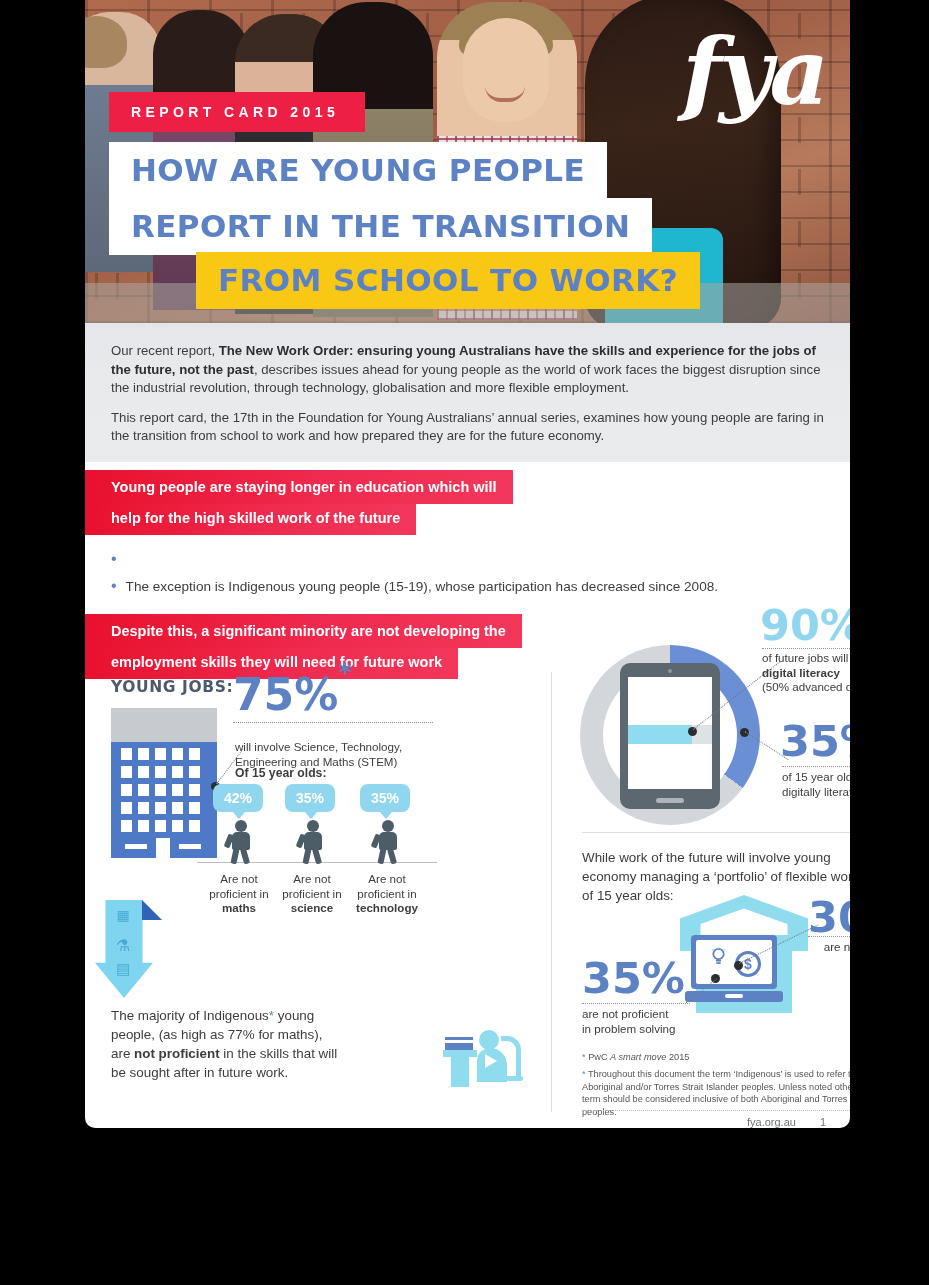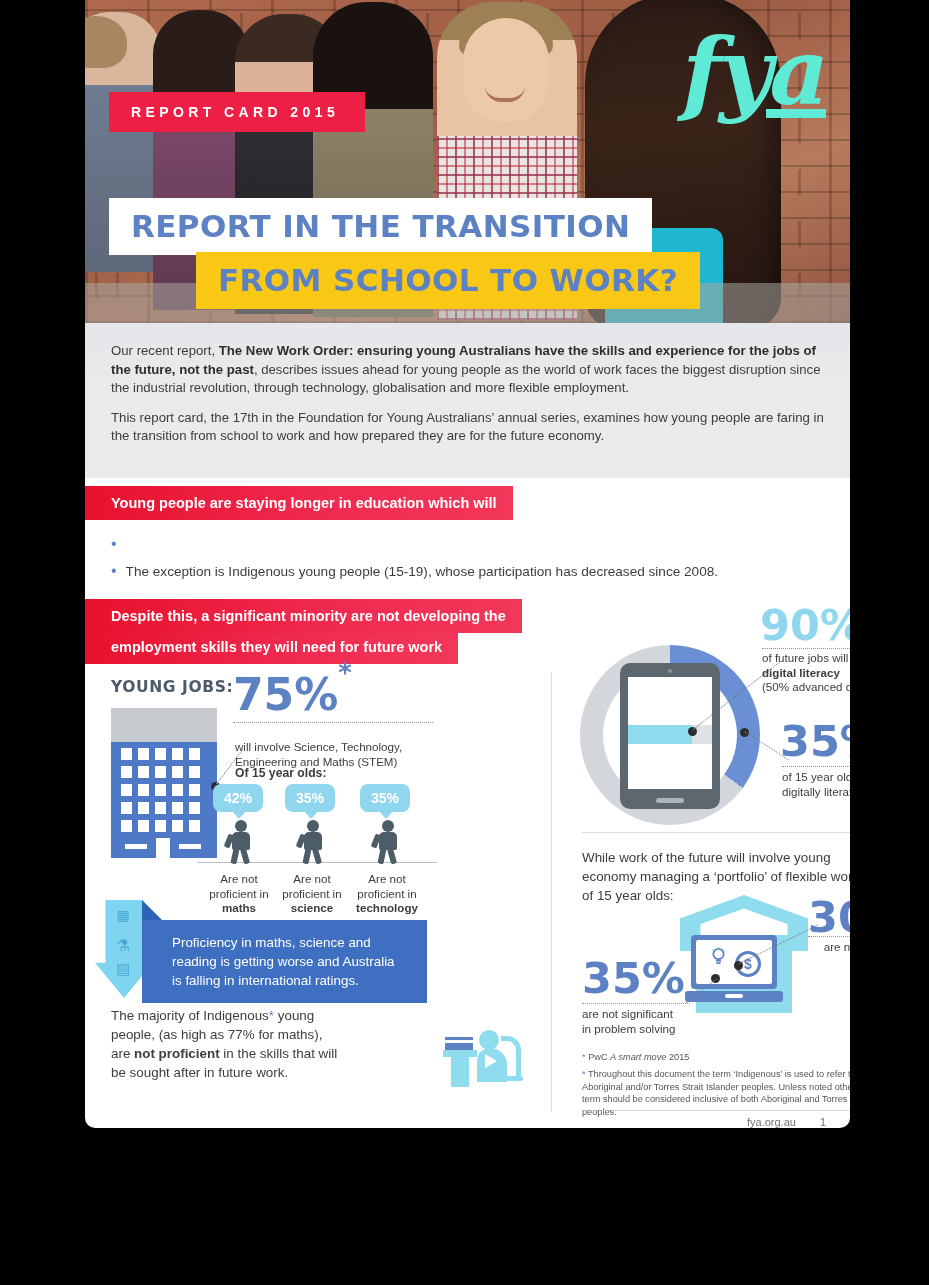--- a/index.html
+++ b/index.html
@@ -80,25 +80,24 @@
     background:#1fb6cf; border-radius:12px 12px 0 0; }
   .h-w-hair { position:absolute; left:500px; top:-6px; width:196px; height:334px;
     background: linear-gradient(175deg,#2b1a15 0%, #3a2419 40%, #241510 100%);
     border-radius: 90px 90px 30px 30px;
     box-shadow: inset -12px 0 22px rgba(0,0,0,.35);
   }
   .h-ground { position:absolute; left:0; bottom:0; width:765px; height:40px; background:rgba(170,165,160,.55); }
 
   .fya-logo {
     position:absolute; right:24px; top:26px;
-    color:#5eead4; font-size:92px; line-height:92px;
+    color:#ffffff; font-size:92px; line-height:92px;
     font-family:"DejaVu Serif", serif; font-style:italic; font-weight:700;
     letter-spacing:-3px;
     z-index:6;
-    text-decoration:underline;
   }
 
   .report-card-badge {
     position:absolute; left:24px; top:92px; z-index:7;
     background:#ed1f45; color:#ffffff;
     padding:12px 26px 12px 22px;
     font-size:14px; font-weight:700; letter-spacing:4.4px;
   }
   .title-line {
     position:absolute; z-index:7;
@@ -113,21 +112,21 @@
 
   
   .intro {
     position:relative;
     padding:19px 26px 16px 26px;
     background: linear-gradient(180deg,#e4e6e9 0%, #e8eaec 40%, #e9ebed 100%);
     color:#3d3d3f;
     font-size:13.2px; line-height:18.5px;
   }
   .intro p { margin-bottom:11px; }
-  .intro p:last-child { margin-bottom:16px; }
+  .intro p:last-child { margin-bottom:0; }
   .intro b { font-weight:700; color:#2e2e30; }
 
   
   .redband { position:relative; margin-top:8px; }
   .redline {
     display:inline-block;
     background: linear-gradient(90deg,#e8112d 0%, #ef2a4f 55%, #f2375a 100%);
     color:#ffffff; font-weight:700;
     font-size:14.5px; line-height:16px;
     padding:9px 16px 9px 26px;
@@ -270,31 +269,33 @@
     <div class="h-hair-c"></div>
     <div class="h-face-c"></div>
     <div class="h-smile"></div>
     <div class="h-w-hair"></div>
     <div class="h-teal"></div>
     <div class="h-ground"></div>
 
     <div class="fya-logo">fya</div>
 
     <div class="report-card-badge">REPORT CARD 2015</div>
+    <div class="title-line t1">HOW ARE YOUNG PEOPLE</div>
     <div class="title-line t2">REPORT IN THE TRANSITION</div>
     <div class="title-line t3">FROM SCHOOL TO WORK?</div>
   </div>
 
   <div class="intro">
     <p><span>Our recent report, </span><b>The New Work Order: ensuring young Australians have the skills and experience for the jobs of the future, not the past</b><span>, describes issues ahead for young people as the world of work faces the biggest disruption since the industrial revolution, through technology, globalisation and more flexible employment.</span></p>
     <p>This report card, the 17th in the Foundation for Young Australians’ annual series, examines how young people are faring in the transition from school to work and how prepared they are for the future economy.</p>
   </div>
 
   <div class="redband">
     <span class="rl-wrap"><span class="redline">Young people are staying longer in education which will</span></span>
+    <span class="rl-wrap"><span class="redline l2">help for the high skilled work of the future</span></span>
   </div>
 
   <div class="bullets">
     <div class="bullet">
       <span class="bdot">•</span>
     </div>
     <div class="bullet">
       <span class="bdot">•</span>
       <span>The exception is Indigenous young people (15-19), whose participation has decreased since 2008.</span>
     </div>
@@ -398,25 +399,20 @@
       <div>proficient in</div>
       <b>technology</b>
     </div>
 
     <div style="position:absolute; left:10px; top:236px; width:350px; height:104px;">
       <div class="dnarrow"></div>
       <div style="position:absolute; left:14px; top:2px; width:28px; height:22px; color:#49a9d4; font-size:14px; line-height:11px; text-align:center;">▦</div>
       <div style="position:absolute; left:14px; top:28px; width:28px; height:22px; color:#49a9d4; font-size:16px; text-align:center;">⚗</div>
       <div style="position:absolute; left:14px; top:52px; width:28px; height:22px; color:#49a9d4; font-size:15px; text-align:center;">▤</div>
       <div class="arrowfold"></div>
-      <div class="bluebox">
-        <div>Proficiency in maths, science and</div>
-        <div>reading is getting worse and Australia</div>
-        <div>is falling in international ratings.</div>
-      </div>
     </div>
   </div>
 
   <div class="indig">
     <span>The majority of Indigenous</span><span class="ast">*</span><span> young people, (as high as 77% for maths), are </span><b>not proficient</b><span> in the skills that will be sought after in future work.</span>
   </div>
 
   <div class="deskicon">
     <div style="position:absolute; left:2px; top:14px; width:28px; height:16px; background:#5c82c4;"></div>
     <div style="position:absolute; left:2px; top:14px; width:28px; height:3px; background:#ffffff;"></div>
@@ -498,21 +494,21 @@
   <div class="lbl-sm cap30">
     <div>are not financially</div>
     <div>literate</div>
   </div>
 
   <div class="dotmark" style="left:626px; top:974px;"></div>
   <div class="leader" style="left:600px; top:1003px; width:40px; transform:rotate(-38deg);"></div>
   <div class="big-pct pct35p">35%</div>
   <div class="dotted" style="position:absolute; left:497px; top:1003px; width:108px;"></div>
   <div class="lbl-sm cap35p">
-    <div>are not significant</div>
+    <div>are not proficient</div>
     <div>in problem solving</div>
   </div>
 
   <div class="fn fn1"><span class="ast">*</span><span> PwC </span><i>A smart move</i><span> 2015</span></div>
   <div class="fn fn2"><span class="ast">*</span><span> Throughout this document the term ‘Indigenous’ is used to refer to both Aboriginal and/or Torres Strait Islander peoples. Unless noted otherwise, the term should be considered inclusive of both Aboriginal and Torres Strait Islander peoples.</span></div>
 
   <div class="botline"></div>
   <div class="footer">
     <span>fya.org.au</span><span class="pg">1</span>
   </div>

